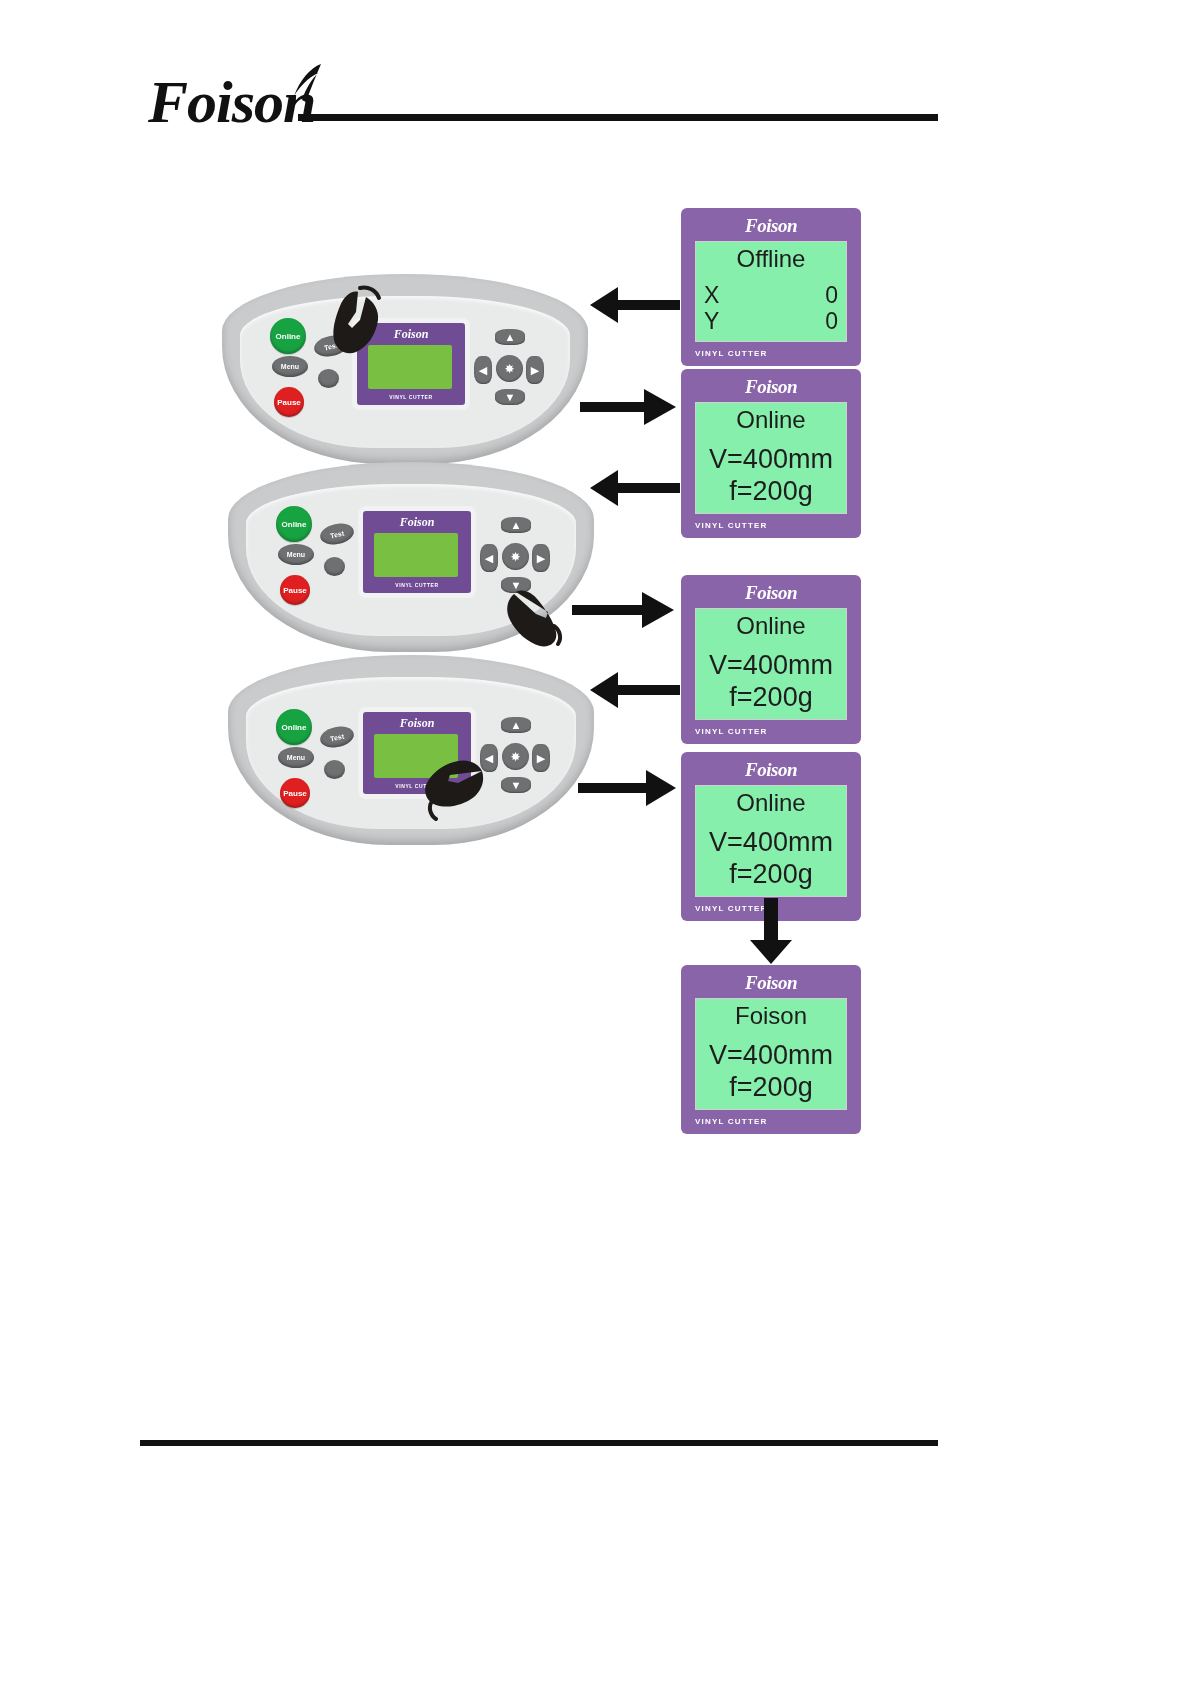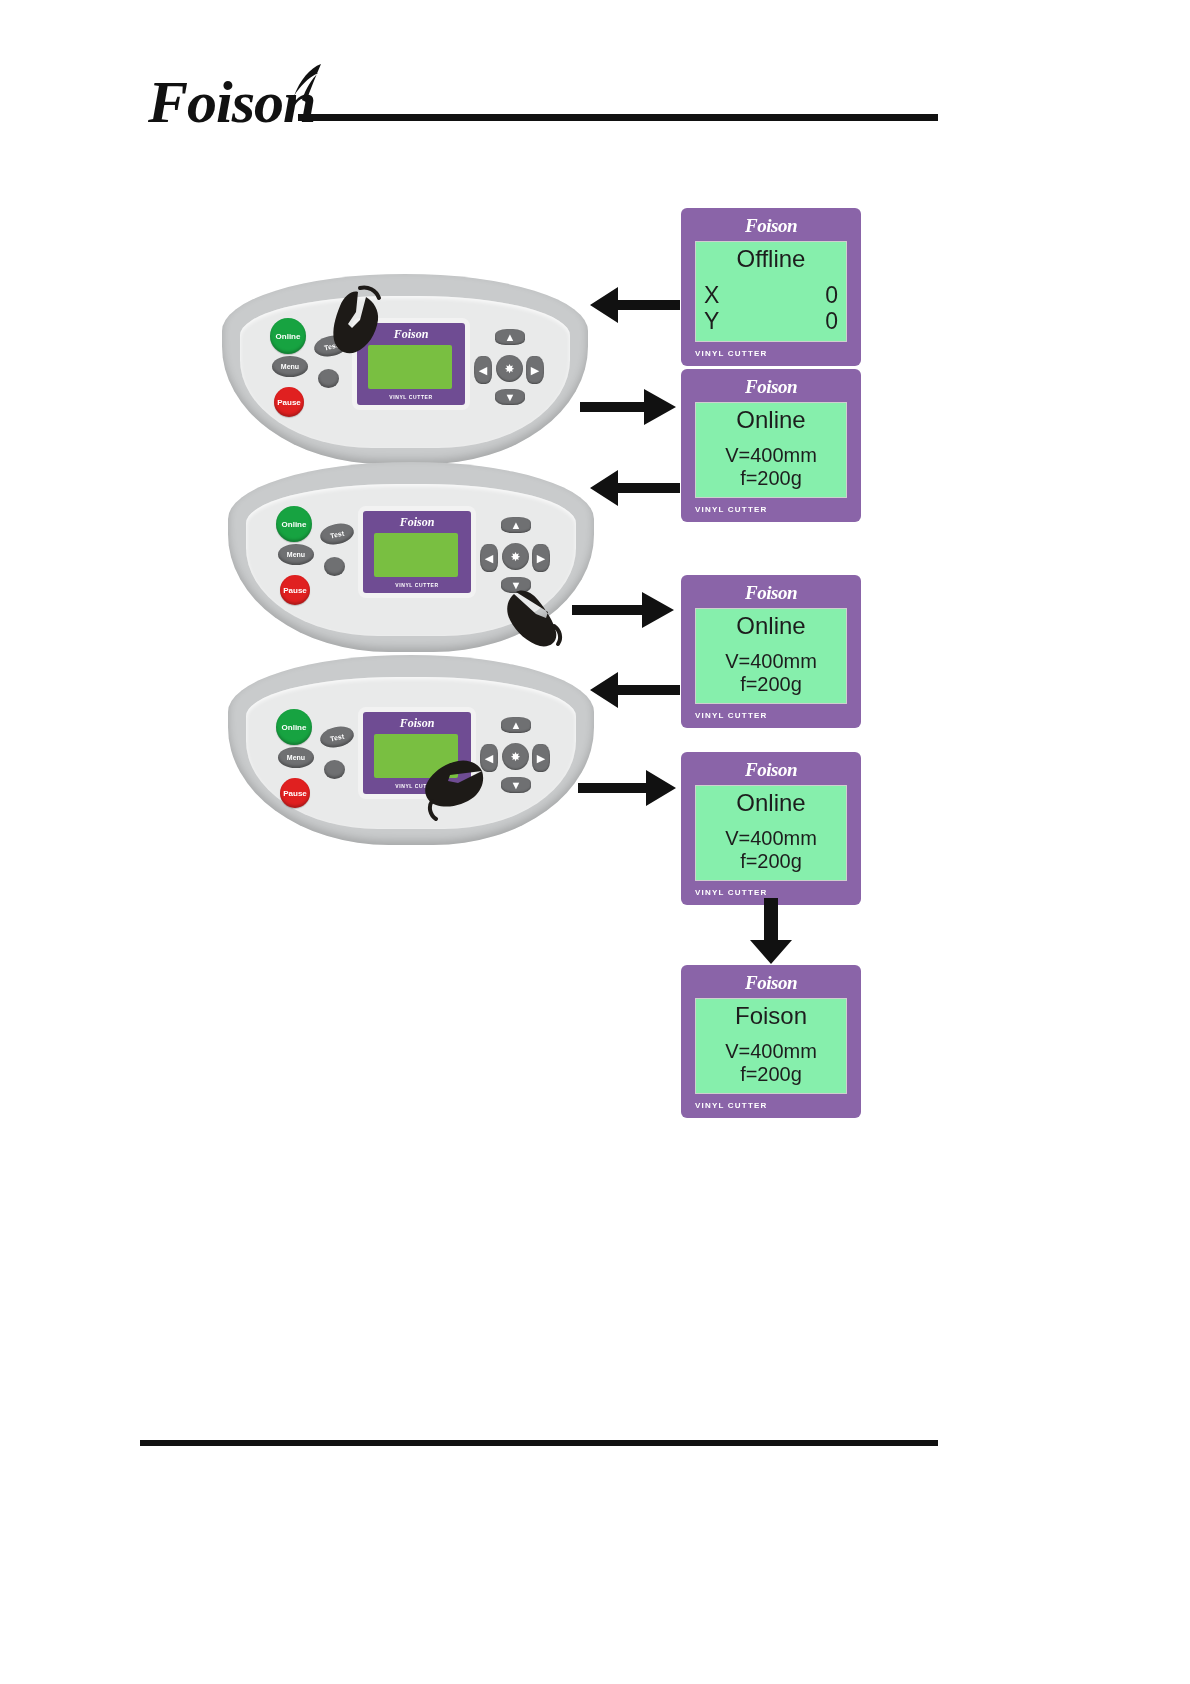--- a/index.html
+++ b/index.html
@@ -205,21 +205,21 @@
     white-space: nowrap;
   }
   .panel-row {
     display: flex;
     justify-content: space-between;
     font-size: 23px;
     color: #1d1d1d;
     line-height: 1.12;
   }
   .panel-line2, .panel-line3 {
-    font-size: 20px;
+    font-size: 27px;
     color: #1d1d1d;
     line-height: 1.16;
     text-align: center;
     white-space: nowrap;
   }
   .panel-spacer { height: 10px; }
   .panel-sub {
     font-size: 8px;
     font-weight: bold;
     letter-spacing: 1.2px;

